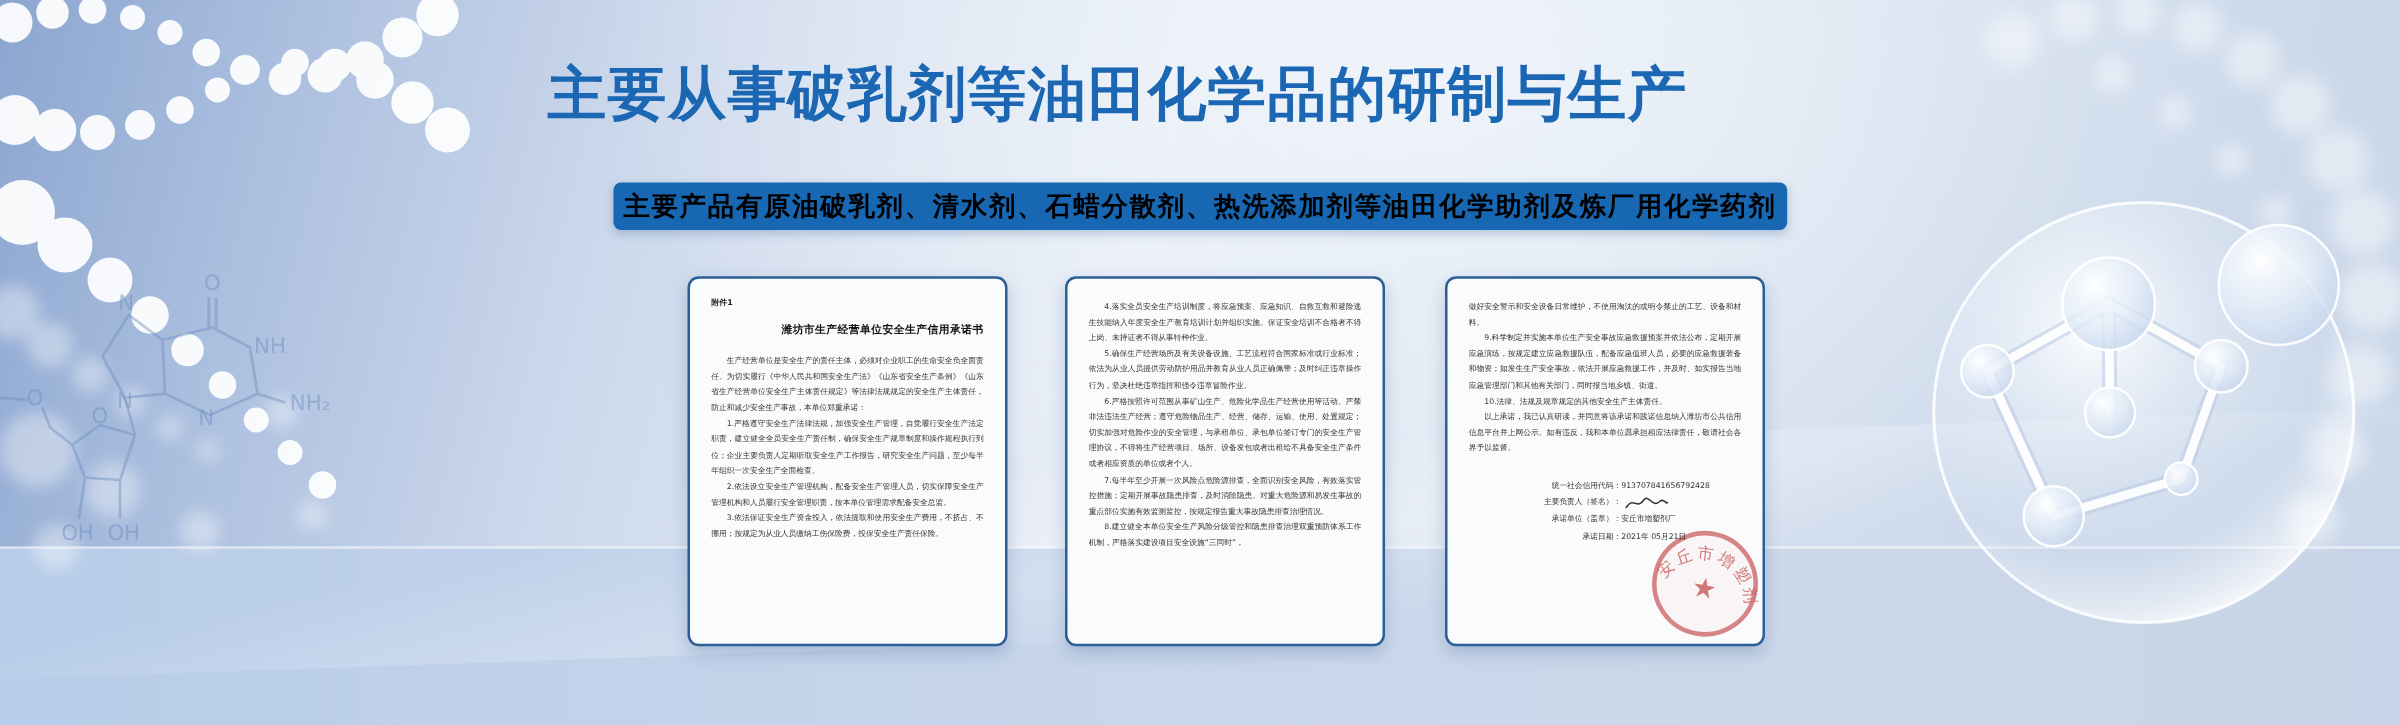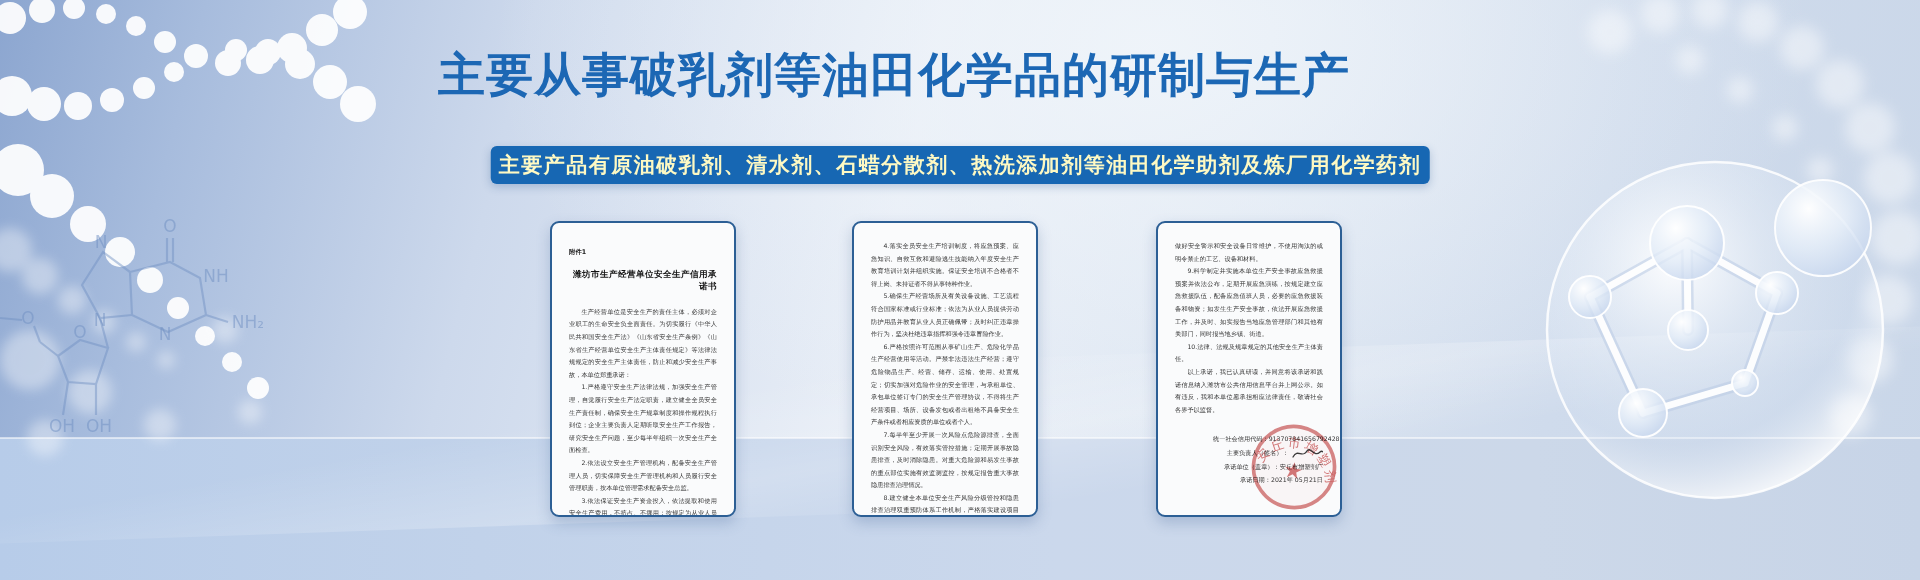--- a/index.html
+++ b/index.html
@@ -19,29 +19,29 @@
   .floor::before { content:""; position:absolute; left:0; top:-1px; width:100%; height:2px;
     background:rgba(255,255,255,.55); }
   .sweep { position:absolute; left:-40px; top:360px; width:2000px; height:150px; opacity:.45;
     transform:rotate(-2deg);
     background:linear-gradient(172deg, rgba(255,255,255,0) 30%, rgba(255,255,255,.5) 52%, rgba(255,255,255,0) 70%); }
 
   
   .main-title { position:absolute; top:44px; left:0; width:1788px; text-align:center;
     font-size:47px; font-weight:800; color:#1c67b4; letter-spacing:1px; }
   .subtitle-badge { position:absolute; top:146px; left:50%; transform:translateX(-50%);
-    background:#1767b3; color:#fef9c3; font-size:21px; font-weight:700; line-height:38px;
+    background:#1767b3; color:#000000; font-size:21px; font-weight:700; line-height:38px;
     padding:0 8px; border-radius:6px; letter-spacing:1.5px; white-space:nowrap;
     box-shadow:0 3px 8px rgba(30,80,140,.25); }
 
   
-  .doc-card { position:absolute; top:221px; width:186px; height:296px; box-sizing:border-box;
+  .doc-card { position:absolute; top:221px; width:256px; height:296px; box-sizing:border-box;
     background:#fafbfc; border:2px solid #2c5f95; border-radius:9px;
     box-shadow:0 6px 14px rgba(70,100,150,.28);
-    padding:23px 17px 10px; overflow:hidden;
+    padding:13px 17px 10px; overflow:hidden;
     font-size:6.2px; line-height:12.6px; color:#333; text-align:justify; }
   .doc-card.p2 { padding-top:17px; }
   .doc-tag { font-size:6.4px; font-weight:600; color:#222; margin:0 0 9px; text-align:left; }
   .doc-title { text-align:right; font-size:8.6px; font-weight:700; color:#111;
     margin:4px 0 13px; letter-spacing:.4px; }
   .doc-p { margin:0; text-indent:2em; }
   .doc-p.noindent { text-indent:0; }
 
   
   .sig-block { margin-top:16px; position:relative; }

